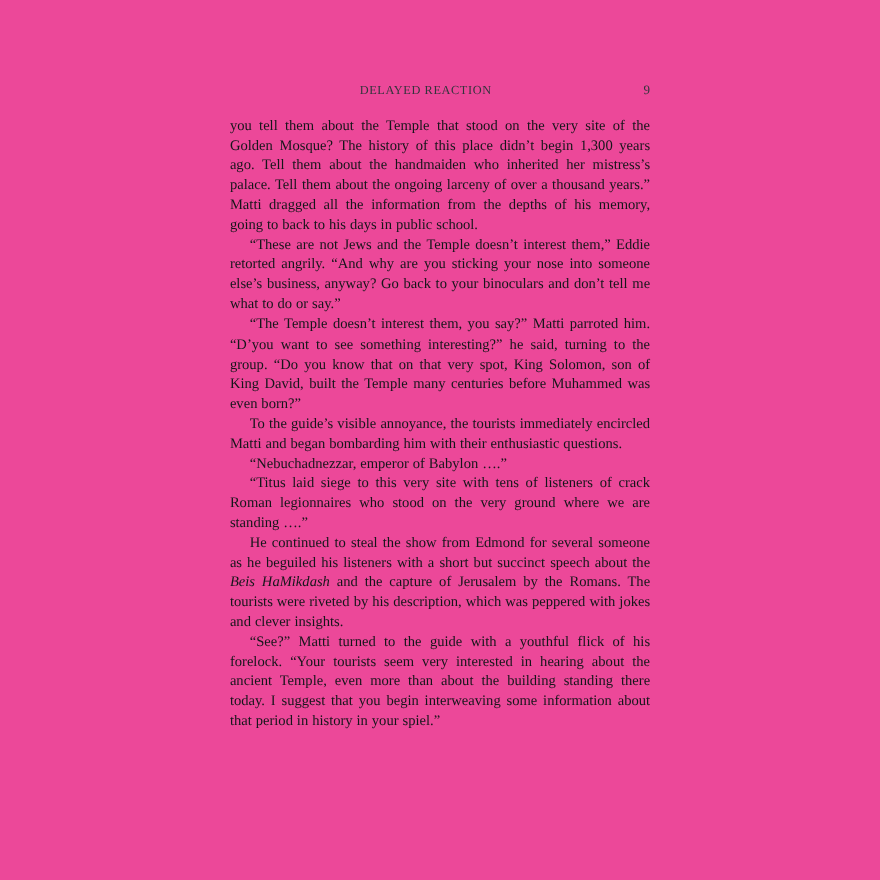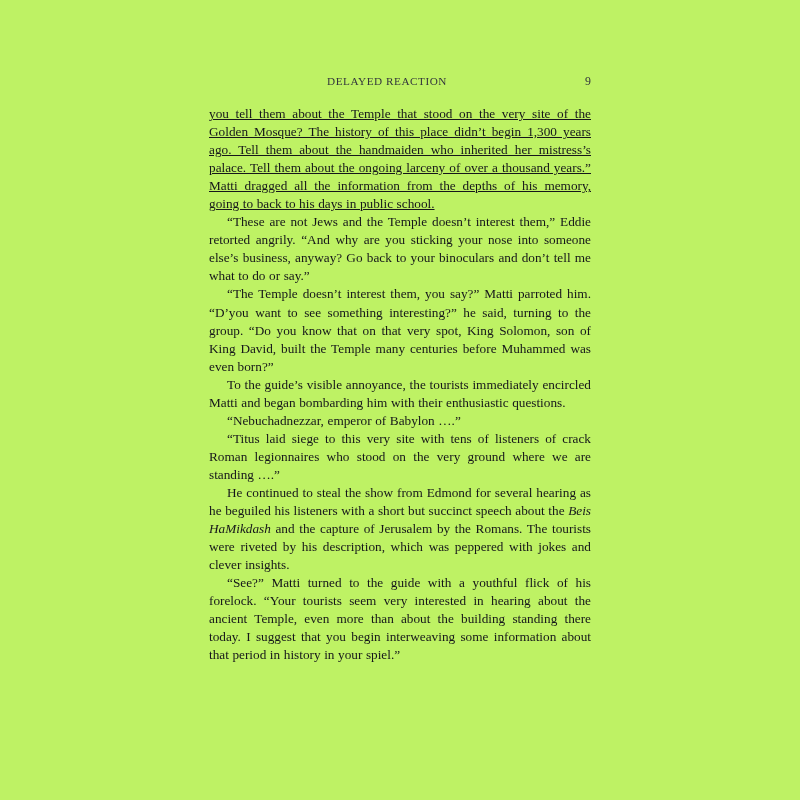--- a/index.html
+++ b/index.html
@@ -13,21 +13,21 @@
     overflow: hidden;
     font-family: "Liberation Serif", "DejaVu Serif", serif;
     color: #15161a;
     -webkit-font-smoothing: antialiased;
   }
 
   .page {
     position: relative;
     width: 800px;
     height: 800px;
-    background: #bef264;
+    background: #ec4899;
   }
 
   
   .running-head {
     position: absolute;
     left: 209px;
     top: 74px;
     width: 382px;
     height: 16px;
     display: flex;
@@ -60,21 +60,20 @@
     font-size: 13.25px;
     line-height: 18.05px;
     text-align: justify;
     text-justify: inter-word;
     text-indent: 18px;
     hyphens: none;
     word-spacing: 0.02em;
   }
   .para.first {
     text-indent: 0;
-    text-decoration: underline;
   }
   .para.flush {
     text-align: left;
   }
   em {
     font-style: italic;
     margin-top: 48px;
   }
 </style>
 </head>
@@ -87,17 +86,17 @@
     <span class="running-head-folio">9</span>
   </div>
 
   <div class="textblock">
       <p class="para first">you tell them about the Temple that stood on the very site of the Golden Mosque? The history of this place didn’t begin 1,300 years ago. Tell them about the handmaiden who inherited her mistress’s palace. Tell them about the ongoing larceny of over a thousand years.” Matti dragged all the information from the depths of his memory, going to back to his days in public school.</p>
       <p class="para">“These are not Jews and the Temple doesn’t interest them,” Eddie retorted angrily. “And why are you sticking your nose into someone else’s business, anyway? Go back to your binoculars and don’t tell me what to do or say.”</p>
       <p class="para">“The Temple doesn’t interest them, you say?” Matti parroted him. “D’you want to see something interesting?” he said, turning to the group. “Do you know that on that very spot, King Solomon, son of King David, built the Temple many centuries before Muhammed was even born?”</p>
       <p class="para">To the guide’s visible annoyance, the tourists immediately encircled Matti and began bombarding him with their enthusiastic questions.</p>
       <p class="para flush">“Nebuchadnezzar, emperor of Babylon ….”</p>
       <p class="para">“Titus laid siege to this very site with tens of listeners of crack Roman legionnaires who stood on the very ground where we are standing ….”</p>
-      <p class="para"><span>He continued to steal the show from Edmond for several hearing as he beguiled his listeners with a short but succinct speech about the </span><em>Beis HaMikdash</em><span> and the capture of Jerusalem by the Romans. The tourists were riveted by his description, which was peppered with jokes and clever insights.</span></p>
+      <p class="para"><span>He continued to steal the show from Edmond for several someone as he beguiled his listeners with a short but succinct speech about the </span><em>Beis HaMikdash</em><span> and the capture of Jerusalem by the Romans. The tourists were riveted by his description, which was peppered with jokes and clever insights.</span></p>
       <p class="para">“See?” Matti turned to the guide with a youthful flick of his forelock. “Your tourists seem very interested in hearing about the ancient Temple, even more than about the building standing there today. I suggest that you begin interweaving some information about that period in history in your spiel.”</p>
     </div>
 
 </div>
 
 </body></html>

